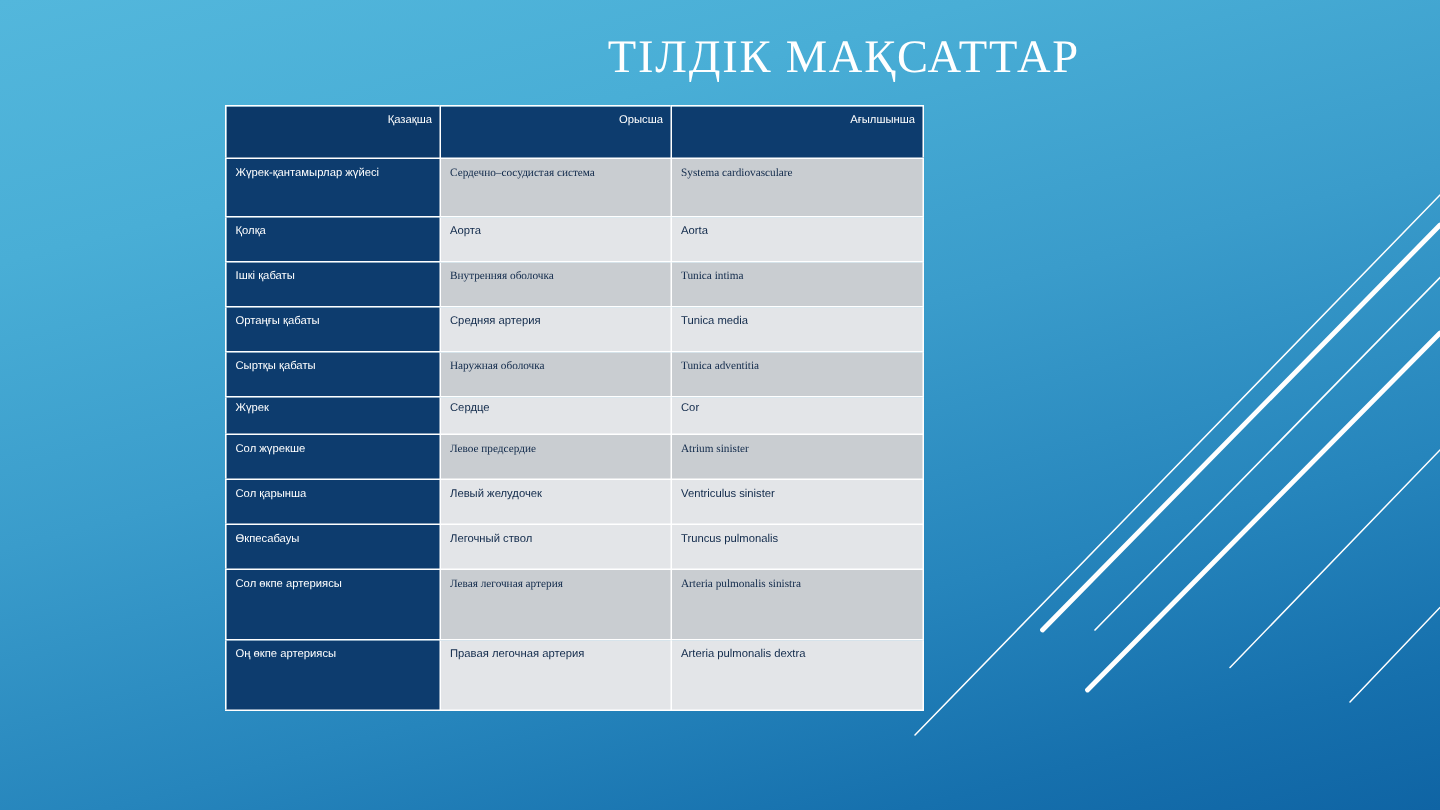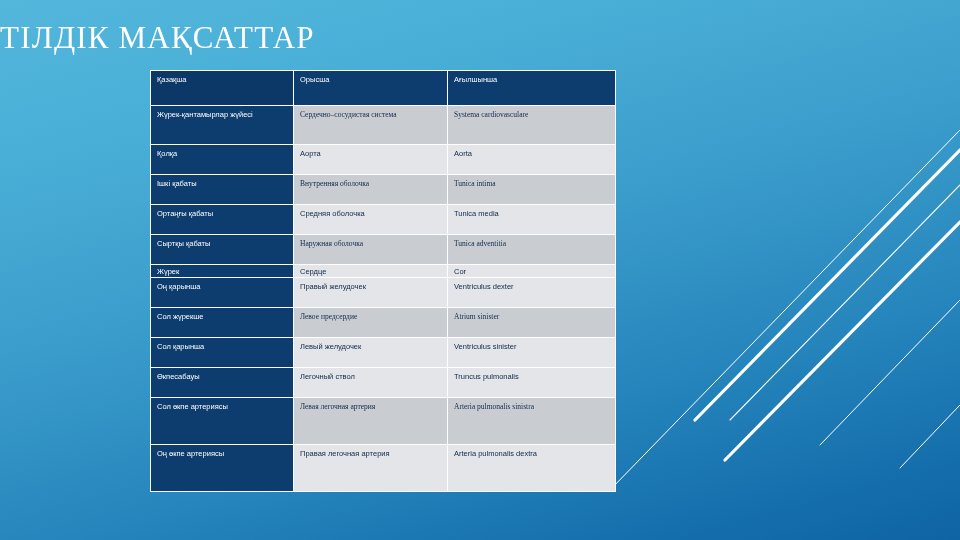--- a/index.html
+++ b/index.html
@@ -27,21 +27,21 @@
     top: 0;
     width: 520px;
     height: 540px;
     pointer-events: none;
   }
   .title {
     position: absolute;
     left: 0;
     top: 20px;
     width: 720px;
-    text-align: left;
+    text-align: right;
     font-family: "Liberation Serif", serif;
     font-size: 31px;
     letter-spacing: 1.2px;
     color: #ffffff;
     font-weight: 400;
     white-space: nowrap;
   }
   .table-wrap {
     position: absolute;
     left: 150px;
@@ -65,21 +65,21 @@
     line-height: 11px;
     border-right: 1px solid #ffffff;
     border-bottom: 1px solid #ffffff;
     word-wrap: break-word;
   }
   table.vocab th:last-child, table.vocab td:last-child { border-right: none; }
 
   thead th {
     background: #0d3c6e;
     color: #ffffff;
-    text-align: left;
+    text-align: right;
     font-weight: 400;
     height: 28px;
   }
   thead th.h1 { background: #0c3868; }
 
   tbody td.kk {
     background: #0d3c6e;
     color: #ffffff;
     border-bottom: 1px solid #ffffff;
   }
@@ -94,21 +94,21 @@
     background: #e3e5e8;
     color: #10294a;
   }
   tbody tr.band-dark td.ru, tbody tr.band-dark td.en,
   tbody tr.band-light td.ru, tbody tr.band-light td.en {
     border-right: 1px solid #ffffff;
     border-bottom: 1px solid #ffffff;
   }
   tbody tr.r-tall td { height: 32px; }
   tbody tr.r-norm td { height: 23px; }
-  tbody tr.r-thin td { height: 7px; padding-top: 1px; padding-bottom: 0px; margin-top: 44px; }
+  tbody tr.r-thin td { height: 7px; padding-top: 1px; padding-bottom: 12px; margin-top: 44px; }
   tbody tr.r-xtall td { height: 40px; }
 </style>
 </head>
 <body>
 
 <div class="slide">
 
   <svg class="streaks" viewBox="0 0 520 540" preserveAspectRatio="none">
     <g stroke="#ffffff" fill="none" stroke-linecap="round">
       <line x1="520" y1="130" x2="170" y2="490" stroke-width="1"></line>
@@ -147,38 +147,33 @@
             <td class="ru">Аорта</td>
             <td class="en"> Aorta</td>
           </tr>
           <tr class="r-norm band-dark">
             <td class="kk">Ішкі қабаты</td>
             <td class="ru">Внутренняя оболочка</td>
             <td class="en">Tunica intima</td>
           </tr>
           <tr class="r-norm band-light">
             <td class="kk">Ортаңғы қабаты</td>
-            <td class="ru">Средняя оболочка</td>
+            <td class="ru">Средняя артерия</td>
             <td class="en">Tunica media</td>
           </tr>
           <tr class="r-norm band-dark">
             <td class="kk">Сыртқы қабаты</td>
             <td class="ru">Наружная оболочка</td>
             <td class="en">Tunica adventitia</td>
           </tr>
           <tr class="r-thin band-light">
             <td class="kk">Жүрек</td>
             <td class="ru">Сердце</td>
             <td class="en">Cor</td>
           </tr>
-          <tr class="r-norm band-light">
-            <td class="kk">Оң қарынша</td>
-            <td class="ru">Правый желудочек</td>
-            <td class="en">Ventriculus dexter</td>
-          </tr>
           <tr class="r-norm band-dark">
             <td class="kk">Сол жүрекше</td>
             <td class="ru">Левое предсердие</td>
             <td class="en">Atrium sinister</td>
           </tr>
           <tr class="r-norm band-light">
             <td class="kk">Сол қарынша</td>
             <td class="ru">Левый желудочек</td>
             <td class="en">Ventriculus sinister</td>
           </tr>

